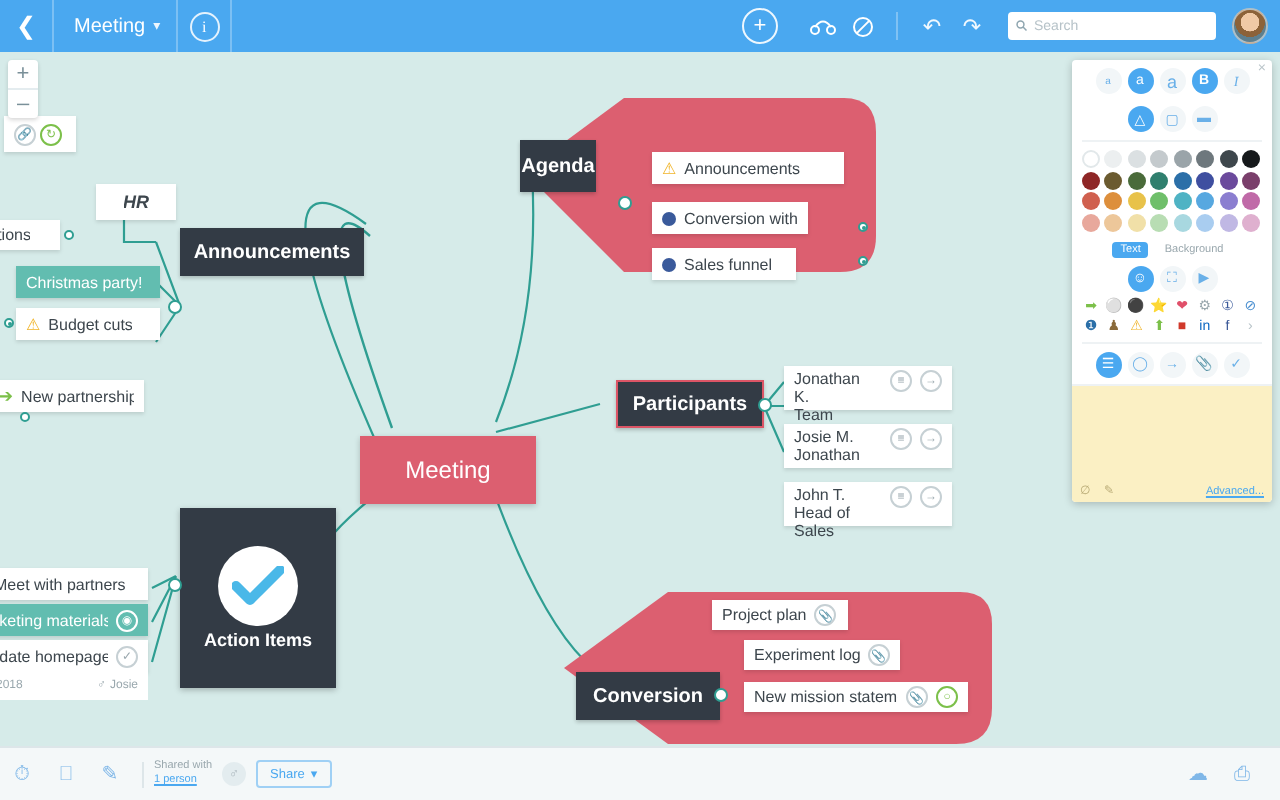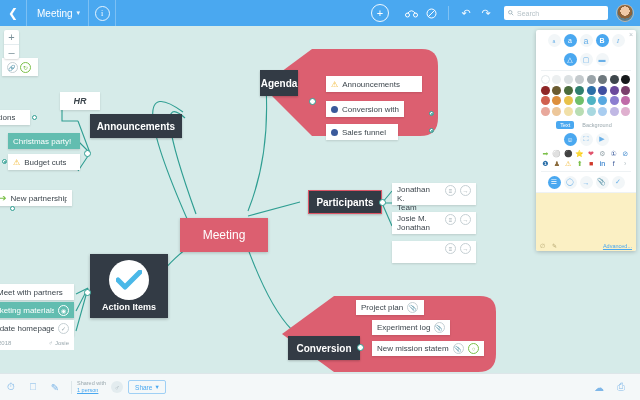--- a/index.html
+++ b/index.html
@@ -487,20 +487,24 @@
     <div class="node leaf" style="left:392px; top:186px; width:84px; height:22px; align-items:flex-start; padding-top:2px;">
       <div style="display:flex;flex-direction:column;line-height:9px;">
         <span>Josie M.</span>
         <span>Jonathan</span>
       </div>
       <span class="spacer"></span>
       <span class="mini">≡</span>
       <span class="mini">→</span>
     </div>
     <div class="node leaf" style="left:392px; top:215px; width:84px; height:22px; align-items:flex-start; padding-top:2px;">
+      <div style="display:flex;flex-direction:column;line-height:9px;">
+        <span>John T.</span>
+        <span>Head of Sales</span>
+      </div>
       <span class="spacer"></span>
       <span class="mini">≡</span>
       <span class="mini">→</span>
     </div>
 
     <div class="node dark-node" style="left:288px; top:310px; width:72px; height:24px;">
       <span>Conversion</span>
     </div>
     <div class="handle" style="left:357px; top:318px;"></div>
 
@@ -516,21 +520,21 @@
       <span class="lbl">New mission statement</span>
       <span class="mini">📎</span>
       <span class="mini green">○</span>
     </div>
 
     <div class="node dark-node" style="left:90px; top:88px; width:92px; height:24px;">
       <span>Announcements</span>
     </div>
     <div class="handle" style="left:84px; top:124px;"></div>
 
-    <div class="node leaf" style="left:48px; top:66px; width:40px; height:18px; justify-content:center;margin-left:12px;">
+    <div class="node leaf" style="left:48px; top:66px; width:40px; height:18px; justify-content:center;">
       <span class="lbl" style="font-style:italic;font-weight:bold;font-size:9px;">HR</span>
     </div>
     <div class="node leaf" style="left:-22px; top:84px; width:52px; height:15px;">
       <span class="lbl">...notions</span>
     </div>
     <div class="handle small" style="left:32px; top:89px;"></div>
 
     <div class="node leaf teal" style="left:8px; top:107px; width:72px; height:16px;">
       <span class="lbl">Christmas party!</span>
     </div>
@@ -544,21 +548,21 @@
       <span class="arrow-green">➔</span>
       <span class="lbl">New partnerships</span>
     </div>
     <div class="handle small" style="left:10px; top:180px;"></div>
 
     <div class="node leaf" style="left:2px; top:32px; width:36px; height:18px; gap:2px;">
       <span class="mini">🔗</span>
       <span class="mini green">↻</span>
     </div>
 
-    <div class="node" id="action-node" style="left:90px; top:228px; width:78px; height:64px;">
+    <div class="node" id="action-node" style="left:90px; top:228px; width:78px; height:90px;">
       <div class="check-circ">
         <svg width="26" height="20" viewBox="0 0 26 20">
             <path d="M2 10 L9 17 L24 2" fill="none" stroke="#4ab8e8" stroke-width="5" stroke-linecap="round" stroke-linejoin="round"></path>
           </svg>
       </div>
       <div class="lbl">Action Items</div>
     </div>
     <div class="handle" style="left:84px; top:263px;"></div>
 
     <div class="node leaf" style="left:-8px; top:258px; width:82px; height:16px;">

